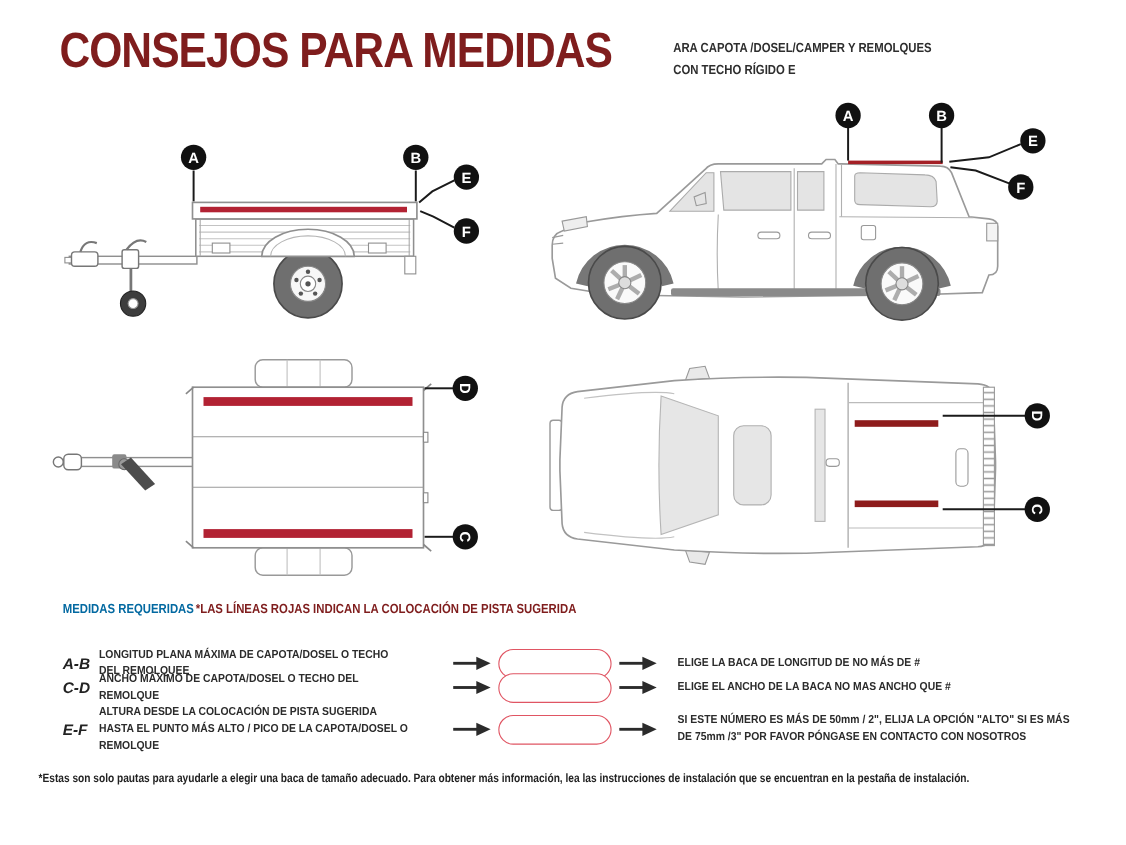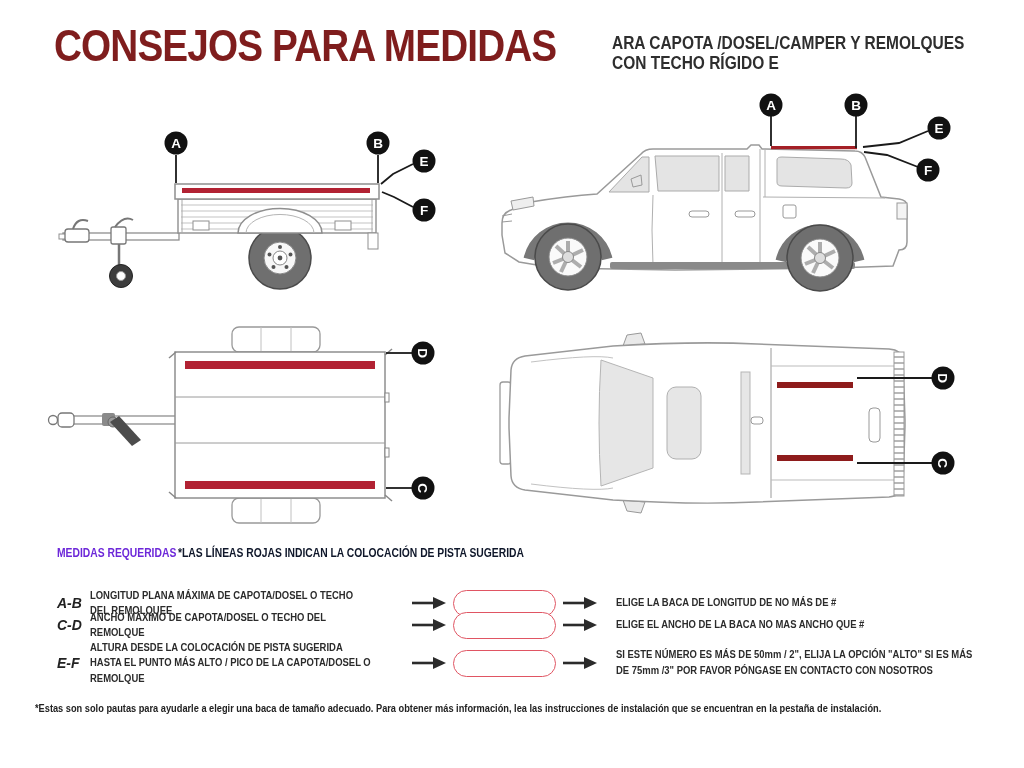--- a/index.html
+++ b/index.html
@@ -7,24 +7,24 @@
     width:1024px;height:768px;position:relative;overflow:hidden;
     background:#ffffff;
     font-family:"Liberation Sans","DejaVu Sans",sans-serif;
     color:#2b2b2b;
   }
   .abs{position:absolute;}
   .cond{display:inline-block;transform:scaleX(0.86);transform-origin:0 50%;white-space:nowrap;}
   .condb{transform:scaleX(0.9);transform-origin:0 0;}
   
   .title{left:54px;top:20px;font-size:45px;font-weight:900;color:#7f1d1d;letter-spacing:-1px;}
-  .subtitle{left:612px;top:33px;font-size:18px;font-weight:700;color:#2e2e2e;line-height:20px;}
+  .subtitle{left:612px;top:33px;font-size:12px;font-weight:700;color:#2e2e2e;line-height:20px;}
   
-  .measures{left:57px;top:546px;font-size:12px;font-weight:700;color:#6d28d9;}
-  .rednote{left:178px;top:546px;font-size:12px;font-weight:700;color:#0f172a;}
+  .measures{left:57px;top:546px;font-size:12px;font-weight:700;color:#0369a1;}
+  .rednote{left:178px;top:546px;font-size:12px;font-weight:700;color:#7f1d1d;}
   
   .row{position:absolute;left:57px;display:flex;align-items:center;}
   .row .code{width:33px;font-size:14px;font-weight:700;color:#222;font-style:italic;}
   .row .desc{width:315px;font-size:10.5px;font-weight:700;line-height:1.45;color:#2b2b2b;}
   .arrowcol{width:48px;display:flex;justify-content:center;align-items:center;}
   .pill{width:101px;height:25px;border:1.6px solid #e05563;border-radius:14px;background:#fff;}
   .instr{width:400px;margin-left:12px;font-size:10.5px;font-weight:700;line-height:1.5;color:#2b2b2b;}
   .footnote{left:35px;top:702px;width:1170px;font-size:11px;font-weight:700;color:#222;transform:scaleX(0.84);transform-origin:0 0;}
   svg{position:absolute;overflow:visible;}
   svg text.badge{font-family:"Liberation Sans",sans-serif;font-size:13.5px;font-weight:700;fill:#ffffff;text-anchor:middle;}

